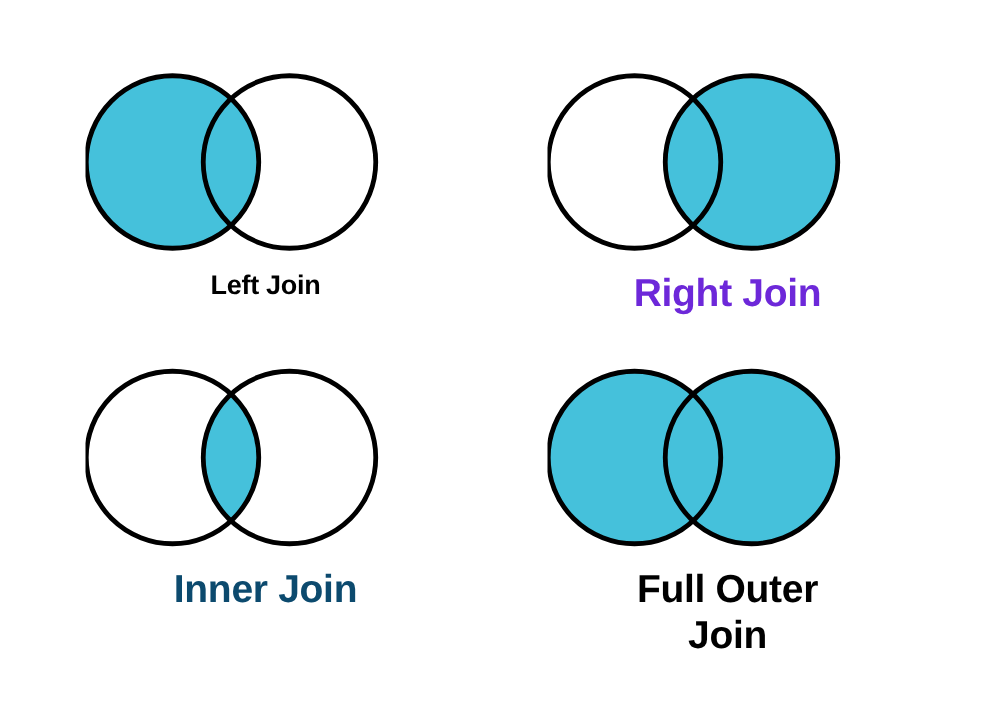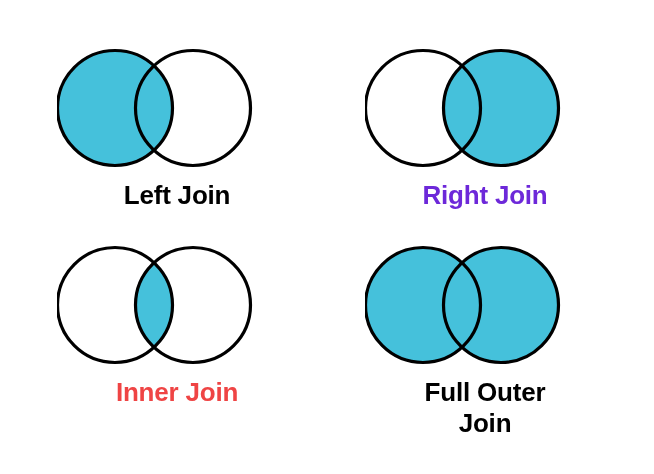--- a/index.html
+++ b/index.html
@@ -73,21 +73,21 @@
           </clipPath>
       </defs>
       <circle class="shape" cx="58" cy="66" r="57.5" fill="#45C1DB"></circle>
       <circle class="shape" cx="136" cy="66" r="57.5" fill="#ffffff"></circle>
       <g clip-path="url(#clipL-lj)">
         <circle cx="136" cy="66" r="57.5" fill="#45C1DB"></circle>
       </g>
       <circle class="outline" cx="58" cy="66" r="57.5" stroke="#000000" stroke-width="3.2"></circle>
       <circle class="outline" cx="136" cy="66" r="57.5" stroke="#000000" stroke-width="3.2"></circle>
     </svg>
-    <div class="caption" style="color: rgb(0, 0, 0); font-size: 26px;">Left Join</div>
+    <div class="caption" style="color: rgb(0, 0, 0); font-size: 18px;">Left Join</div>
   </div>
 
   <div class="cell cell-tr">
     <svg class="venn" viewBox="0 0 240 132">
       <defs>
         <clipPath id="clipL-rj">
             <circle cx="58" cy="66" r="57.5"></circle>
           </clipPath>
       </defs>
       <circle class="shape" cx="58" cy="66" r="57.5" fill="#ffffff"></circle>
@@ -109,21 +109,21 @@
           </clipPath>
       </defs>
       <circle class="shape" cx="58" cy="66" r="57.5" fill="#ffffff"></circle>
       <circle class="shape" cx="136" cy="66" r="57.5" fill="#ffffff"></circle>
       <g clip-path="url(#clipL-ij)">
         <circle cx="136" cy="66" r="57.5" fill="#45C1DB"></circle>
       </g>
       <circle class="outline" cx="58" cy="66" r="57.5" stroke="#000000" stroke-width="3.2"></circle>
       <circle class="outline" cx="136" cy="66" r="57.5" stroke="#000000" stroke-width="3.2"></circle>
     </svg>
-    <div class="caption" style="color: #ef4444; font-size: 26px;">Inner Join</div>
+    <div class="caption" style="color: #0c4a6e; font-size: 26px;">Inner Join</div>
   </div>
 
   <div class="cell cell-br">
     <svg class="venn" viewBox="0 0 240 132">
       <defs>
         <clipPath id="clipL-fo">
             <circle cx="58" cy="66" r="57.5"></circle>
           </clipPath>
       </defs>
       <circle class="shape" cx="58" cy="66" r="57.5" fill="#45C1DB"></circle>

